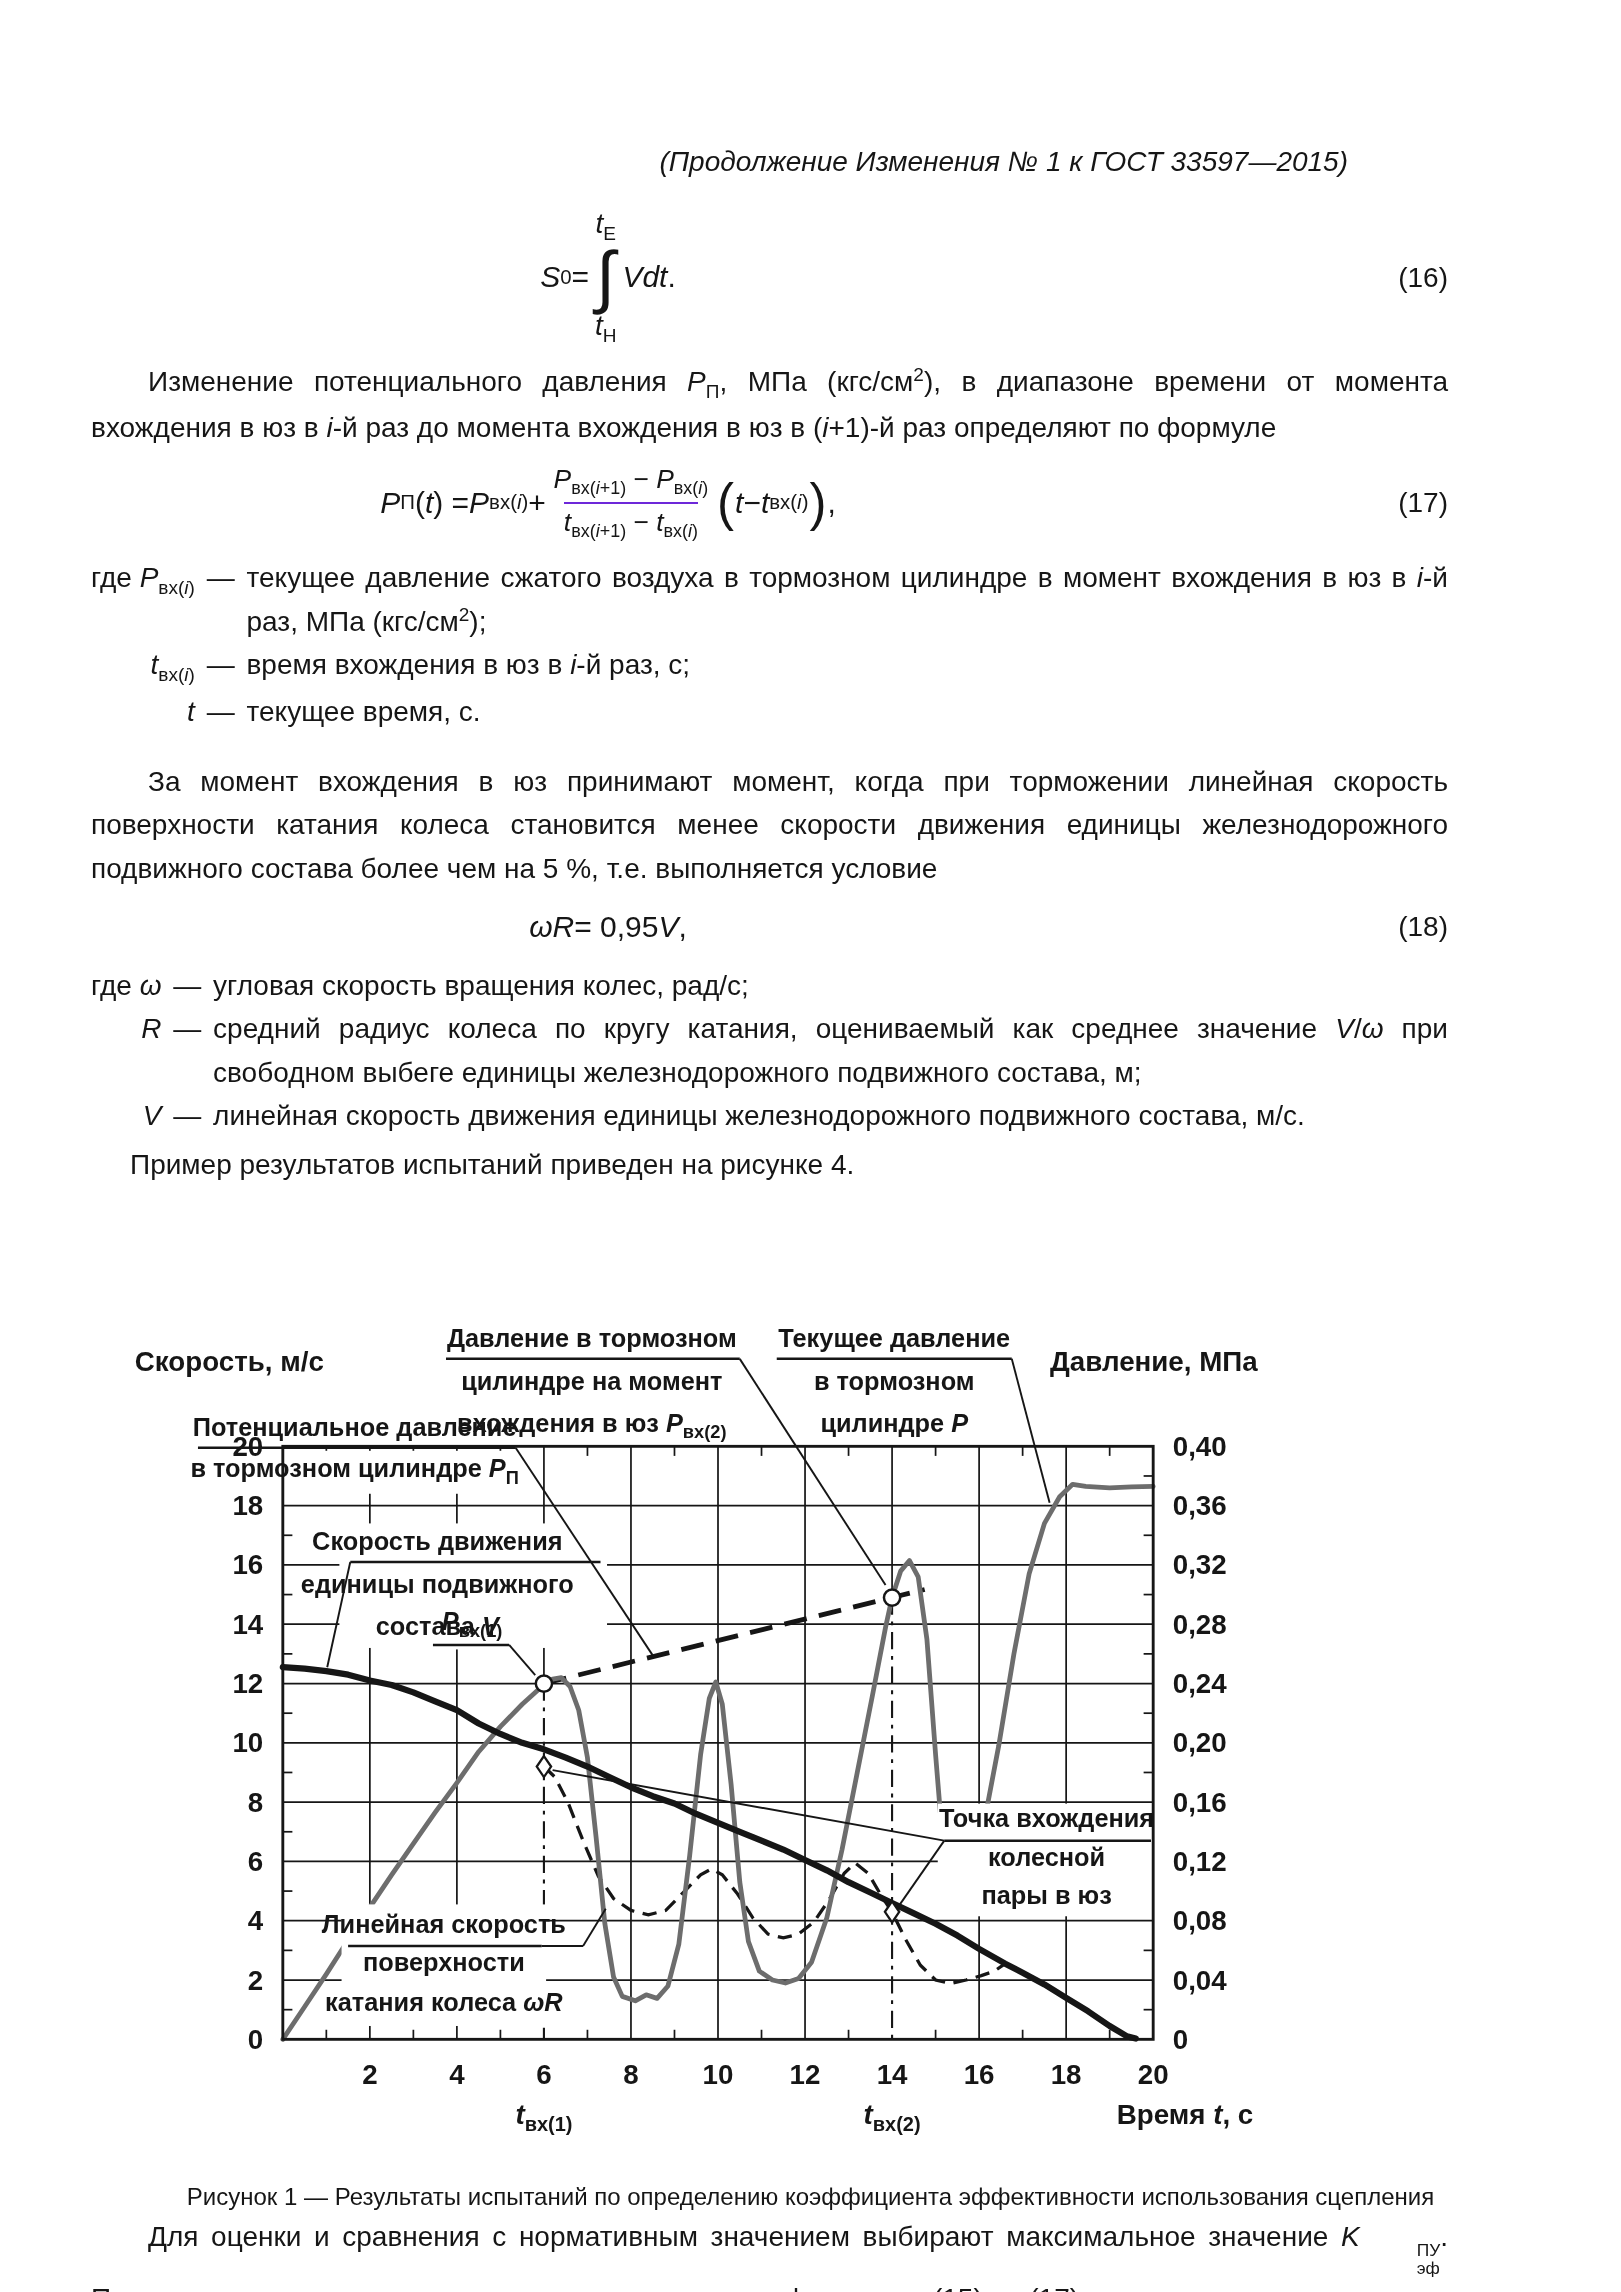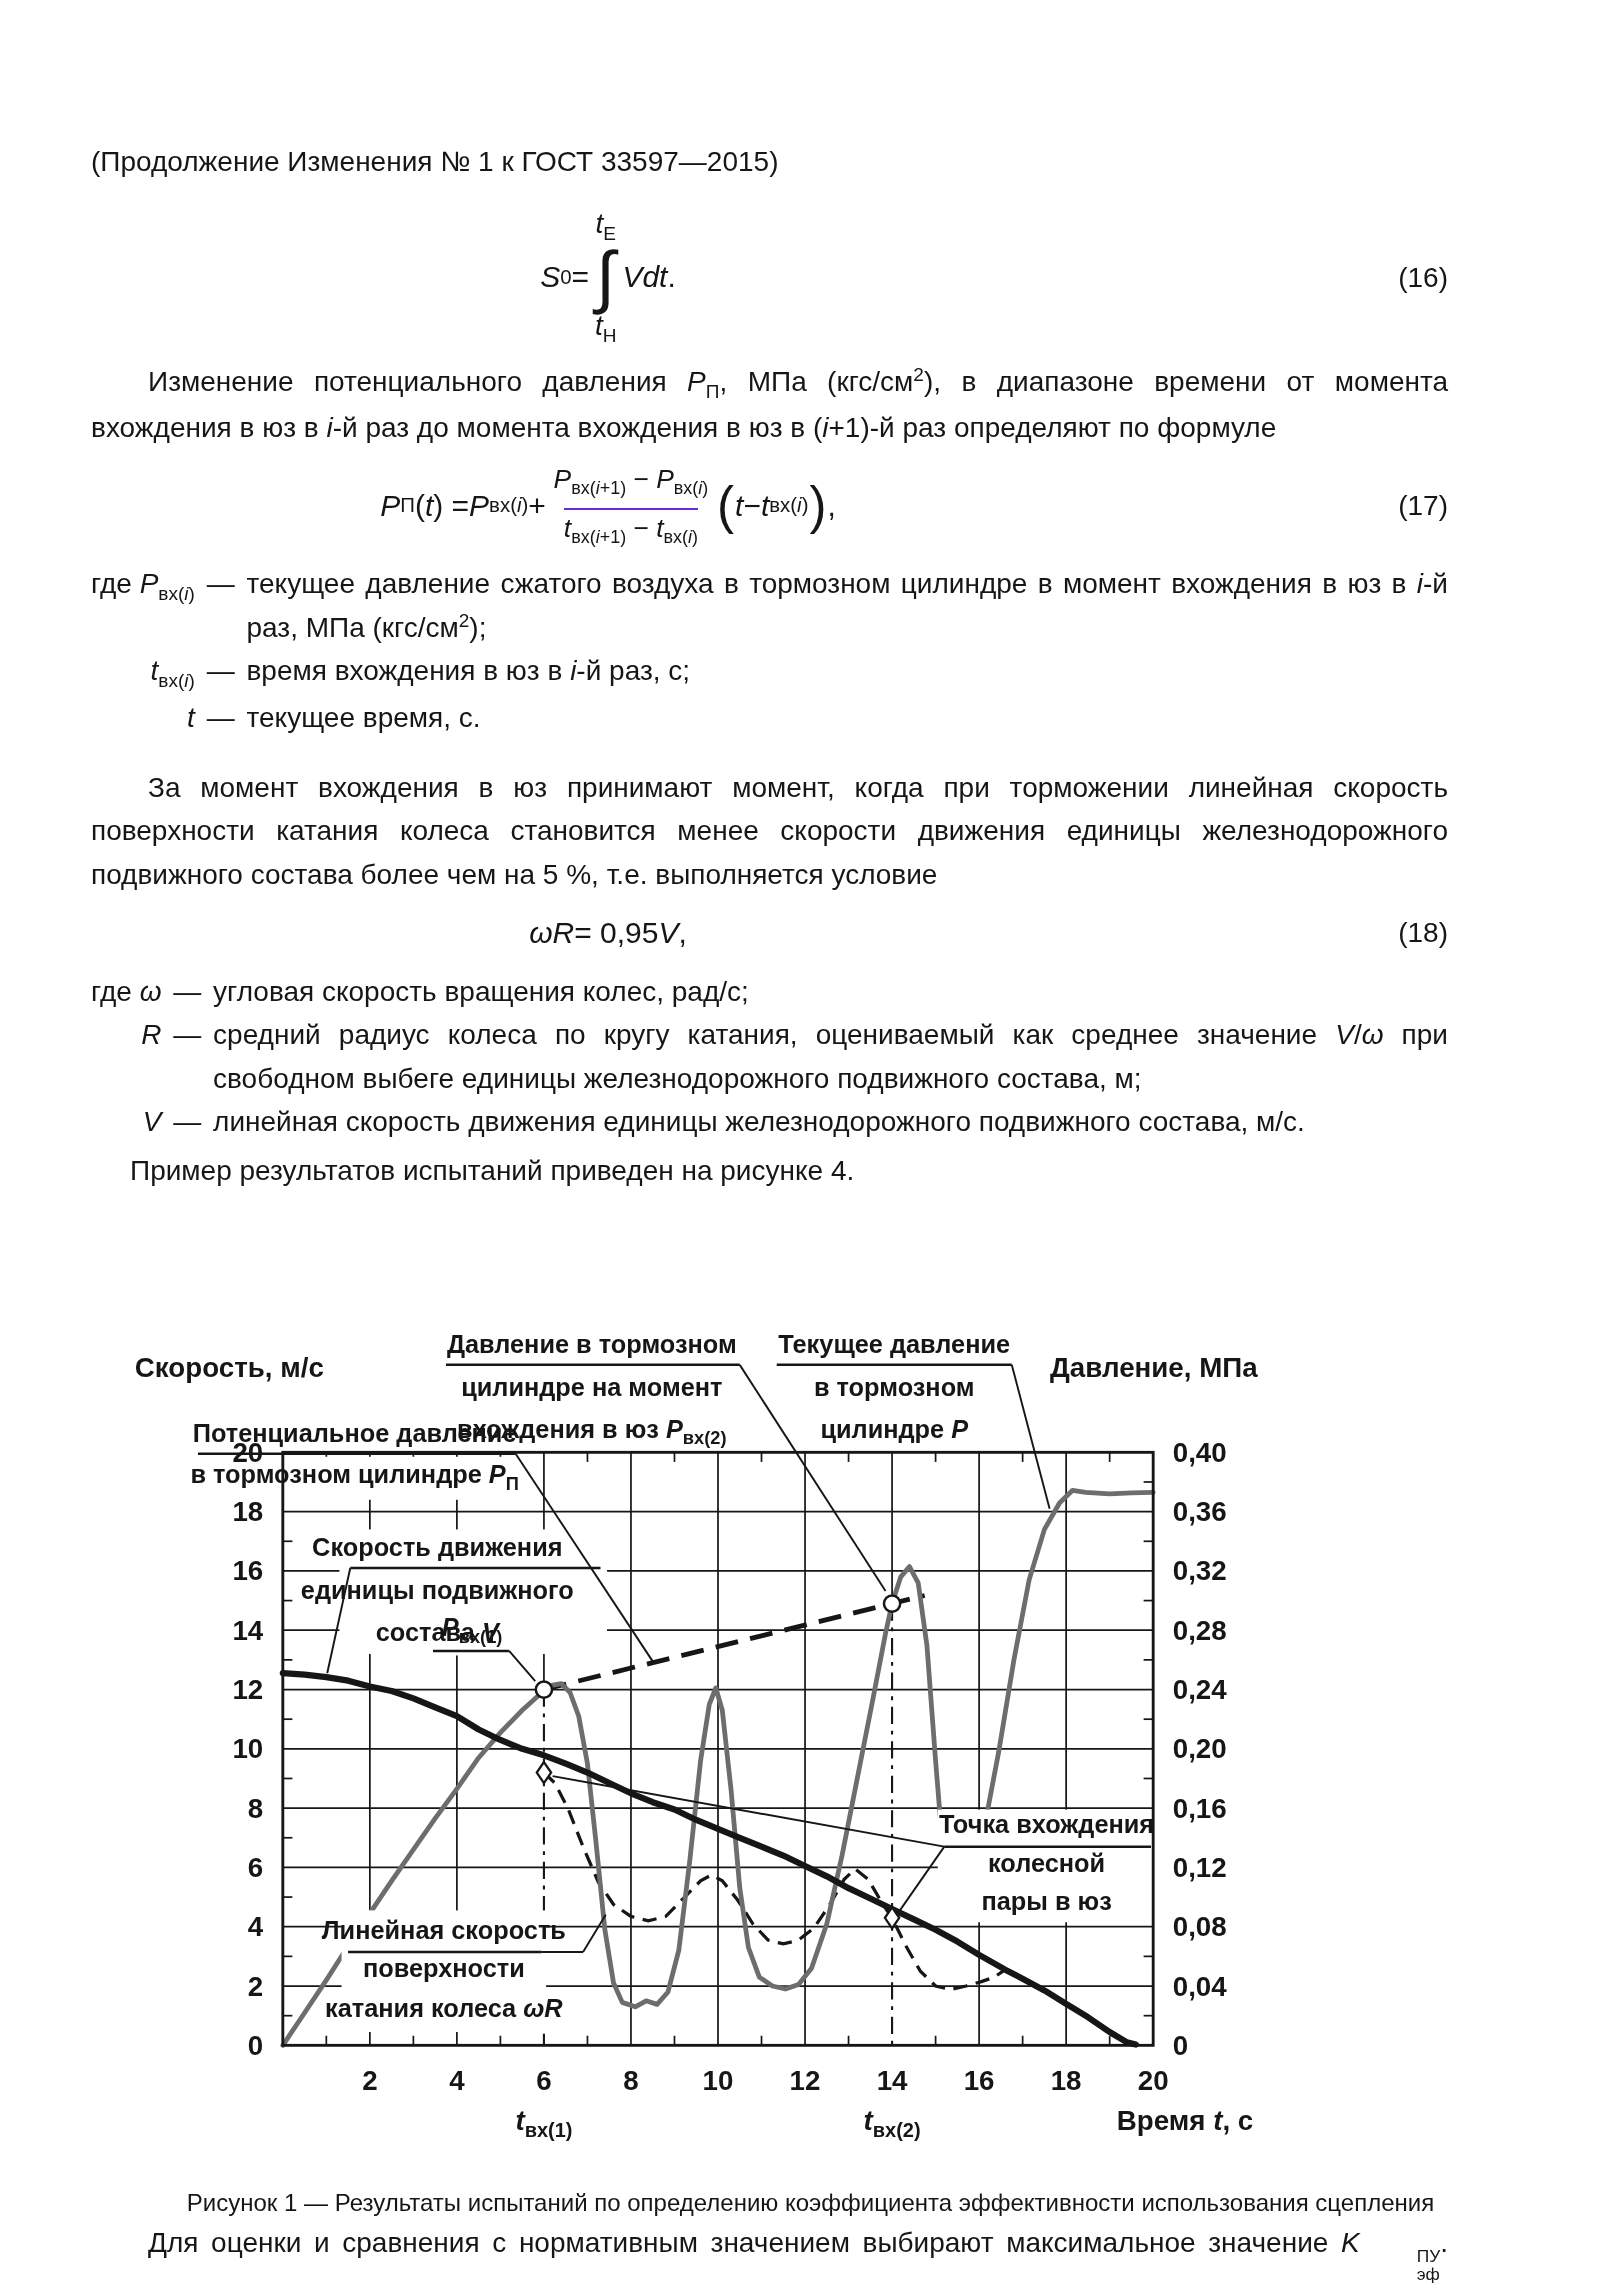--- a/index.html
+++ b/index.html
@@ -2,35 +2,35 @@
 <html><head>
 <meta charset="utf-8">
 <style>
   html,body{margin:0;padding:0;background:#ffffff;}
   body{
     width:1621px;height:2293px;overflow:hidden;position:relative;
     font-family:"Liberation Sans",sans-serif;color:#161616;
     font-size:28px;line-height:1.55;
   }
   .content{padding:140px 173px 0 91px;}
-  .hdr{padding-right:100px;margin-bottom:25.5px;}
+  .hdr{font-style:italic;text-align:right;padding-right:100px;margin-bottom:25.5px;}
   p.body-par{margin:0;text-align:justify;text-indent:57px;}
   .formula-row{display:flex;align-items:center;margin:13.7px 0;}
   .f-mid{flex:1;display:flex;justify-content:center;padding-right:230px;align-items:center;}
   .f-num{width:93px;text-align:right;}
   .it{font-style:italic;}
   sub{font-size:.68em;}
   sup{font-size:.68em;}
   .formula{font-size:30px;display:inline-flex;align-items:center;white-space:nowrap;}
   .intgrp{display:inline-flex;flex-direction:column;align-items:center;margin:0 5.9px;line-height:1;}
   .ilim{font-size:28px;line-height:1.1;text-align:right;}
   .isym{font-size:69px;line-height:.9;font-weight:300;padding:2px 0;}
   .frac{display:inline-flex;flex-direction:column;align-items:center;vertical-align:middle;margin:0 7.8px;font-size:.88em;line-height:1.25;}
   .frac .den{border-top:2px solid #6d28d9;padding-top:2px;}
-  .frac .num{padding-bottom:8px;}
+  .frac .num{padding-bottom:2px;}
   .bigp{font-size:51px;font-weight:300;line-height:0;vertical-align:-6.9px;margin:0 1px;}
   .supsub{display:inline-flex;flex-direction:column;align-items:flex-start;font-size:.62em;line-height:1.05;vertical-align:-9.8px;}
   .defs{display:table;margin:3.9px 0 0 0;}
   .drow{display:table-row;}
   .dterm{display:table-cell;text-align:right;white-space:nowrap;padding-right:9.8px;}
   .ddash{display:table-cell;padding:0 11.8px 0 2px;}
   .ddef{display:table-cell;text-align:justify;}
   .chart-wrap{margin:25.5px 0 0 34px;}
   .caption{width:1621px;margin-left:-91px;text-align:center;font-size:24px;margin-top:25.5px;}
   .p4{margin-top:47px;}

